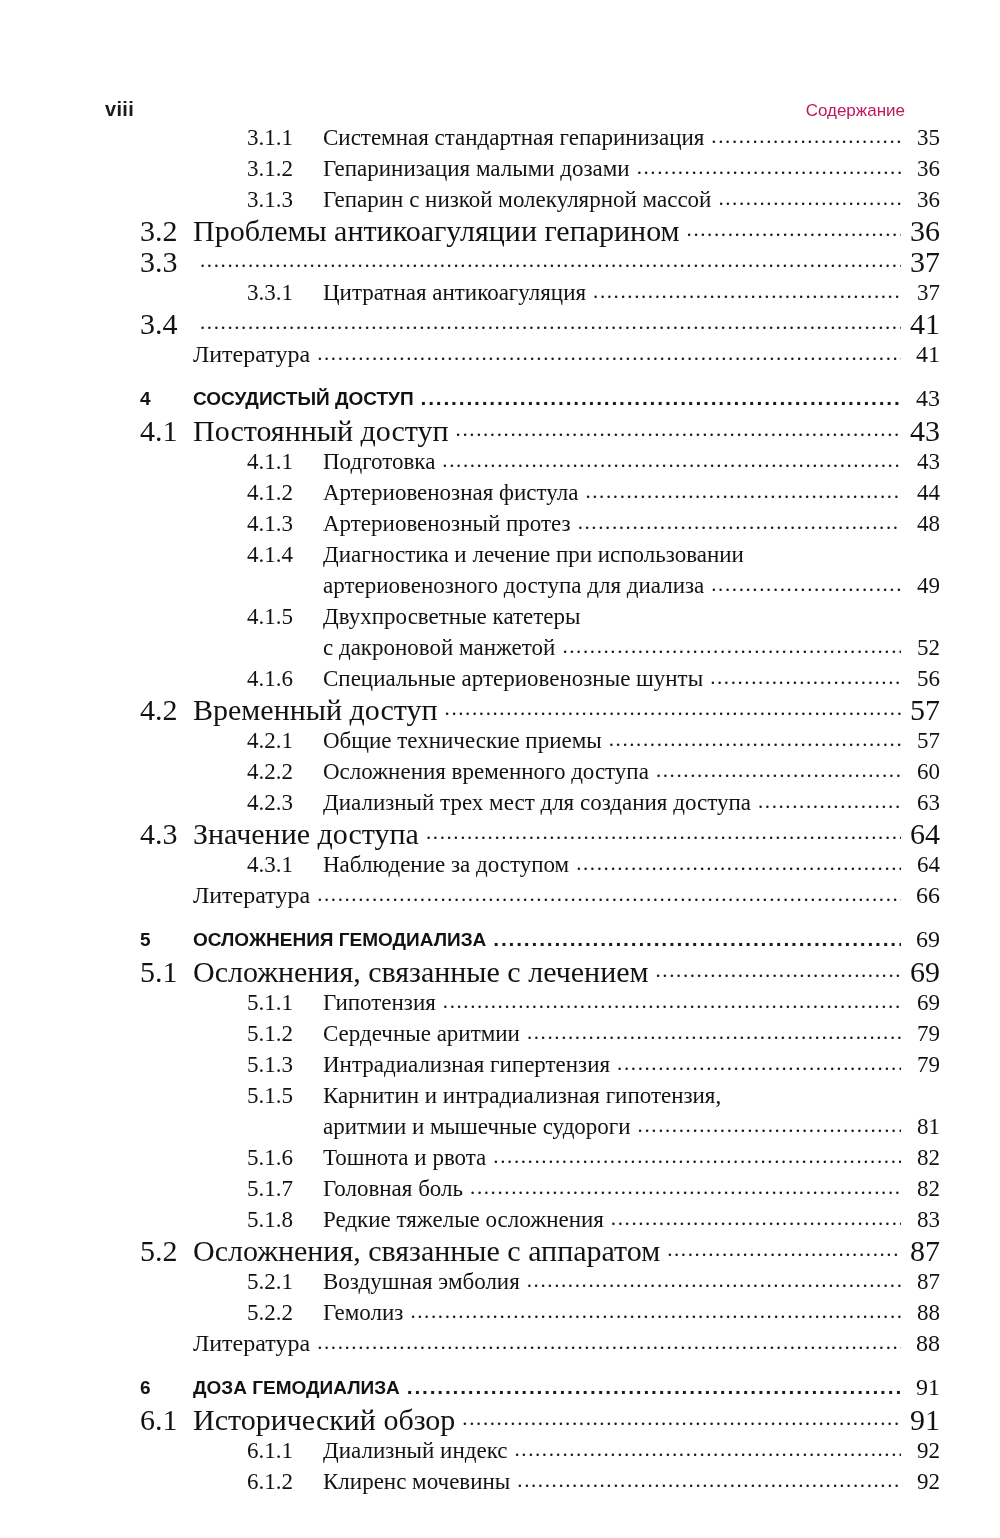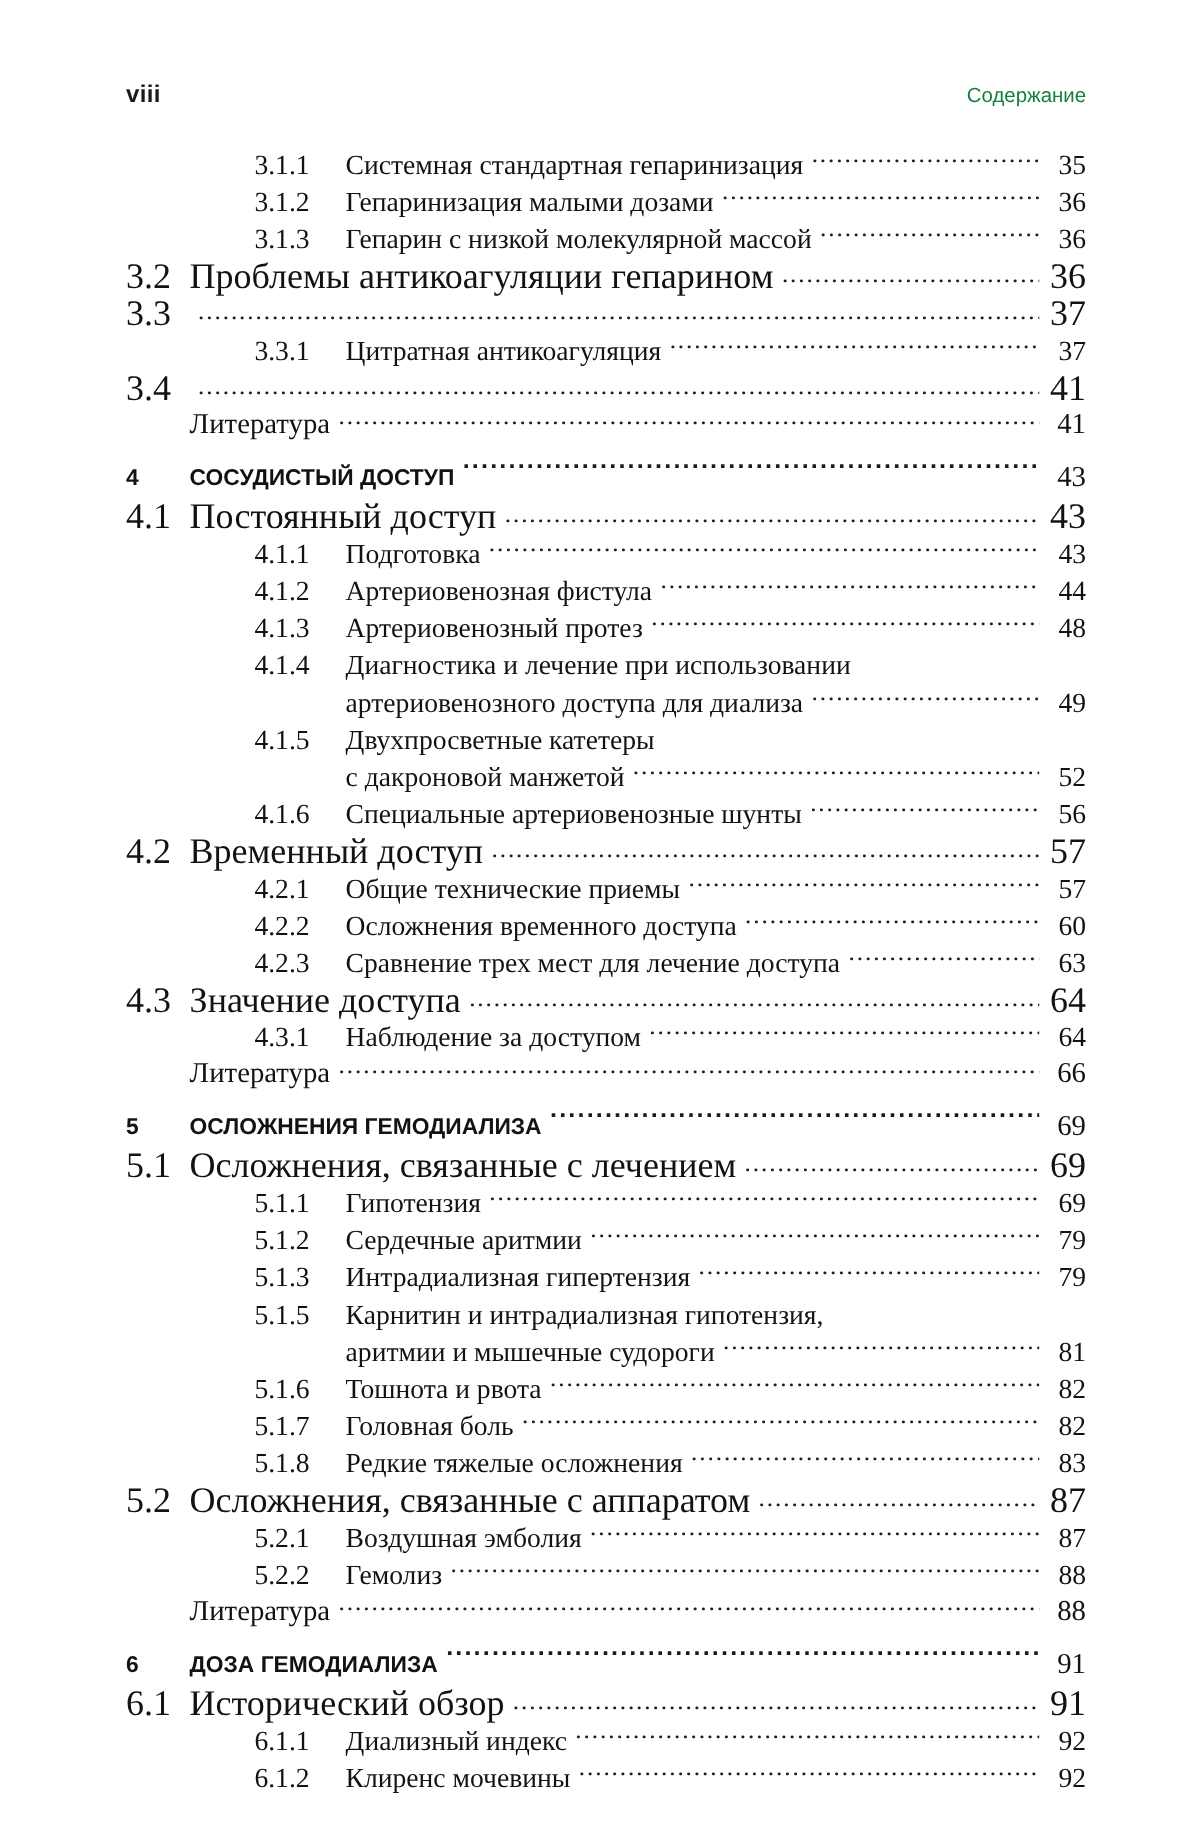--- a/index.html
+++ b/index.html
@@ -27,42 +27,44 @@
     display: flex;
     align-items: baseline;
     justify-content: space-between;
   }
   .folio {
     font-family: "Liberation Sans", "DejaVu Sans", sans-serif;
     font-weight: bold;
     font-size: 20px;
     letter-spacing: 0.3px;
     color: #1a1a1a;
+    margin-top: 30px;
   }
   .head-title {
     font-family: "Liberation Sans", "DejaVu Sans", sans-serif;
     font-weight: normal;
     font-size: 17px;
-    color: #15803d;
+    color: #be185d;
   }
 
   
   .toc {
     position: absolute;
     top: 122px;
     left: 105px;
     width: 800px;
   }
 
   .entry {
     display: flex;
-    align-items: flex-start;
+    align-items: flex-end;
     width: 100%;
     line-height: 31px;
     min-height: 31px;
+    margin-left: 35px;
   }
 
   .num {
     flex: 0 0 auto;
     white-space: nowrap;
   }
 
   .title {
     flex: 0 0 auto;
     white-space: nowrap;
@@ -259,21 +261,21 @@
       <span class="page">57</span>
     </div>
     <div class="entry lvl-3">
       <span class="num">4.2.2</span>
       <span class="title">Осложнения временного доступа</span>
       <span class="leader"></span>
       <span class="page">60</span>
     </div>
     <div class="entry lvl-3">
       <span class="num">4.2.3</span>
-      <span class="title">Сравнение трех мест для лечение доступа</span>
+      <span class="title">Диализный трех мест для создания доступа</span>
       <span class="leader"></span>
       <span class="page">63</span>
     </div>
     <div class="entry lvl-2">
       <span class="num">4.3</span>
       <span class="title">Значение доступа</span>
       <span class="leader"></span>
       <span class="page">64</span>
     </div>
     <div class="entry lvl-3">

